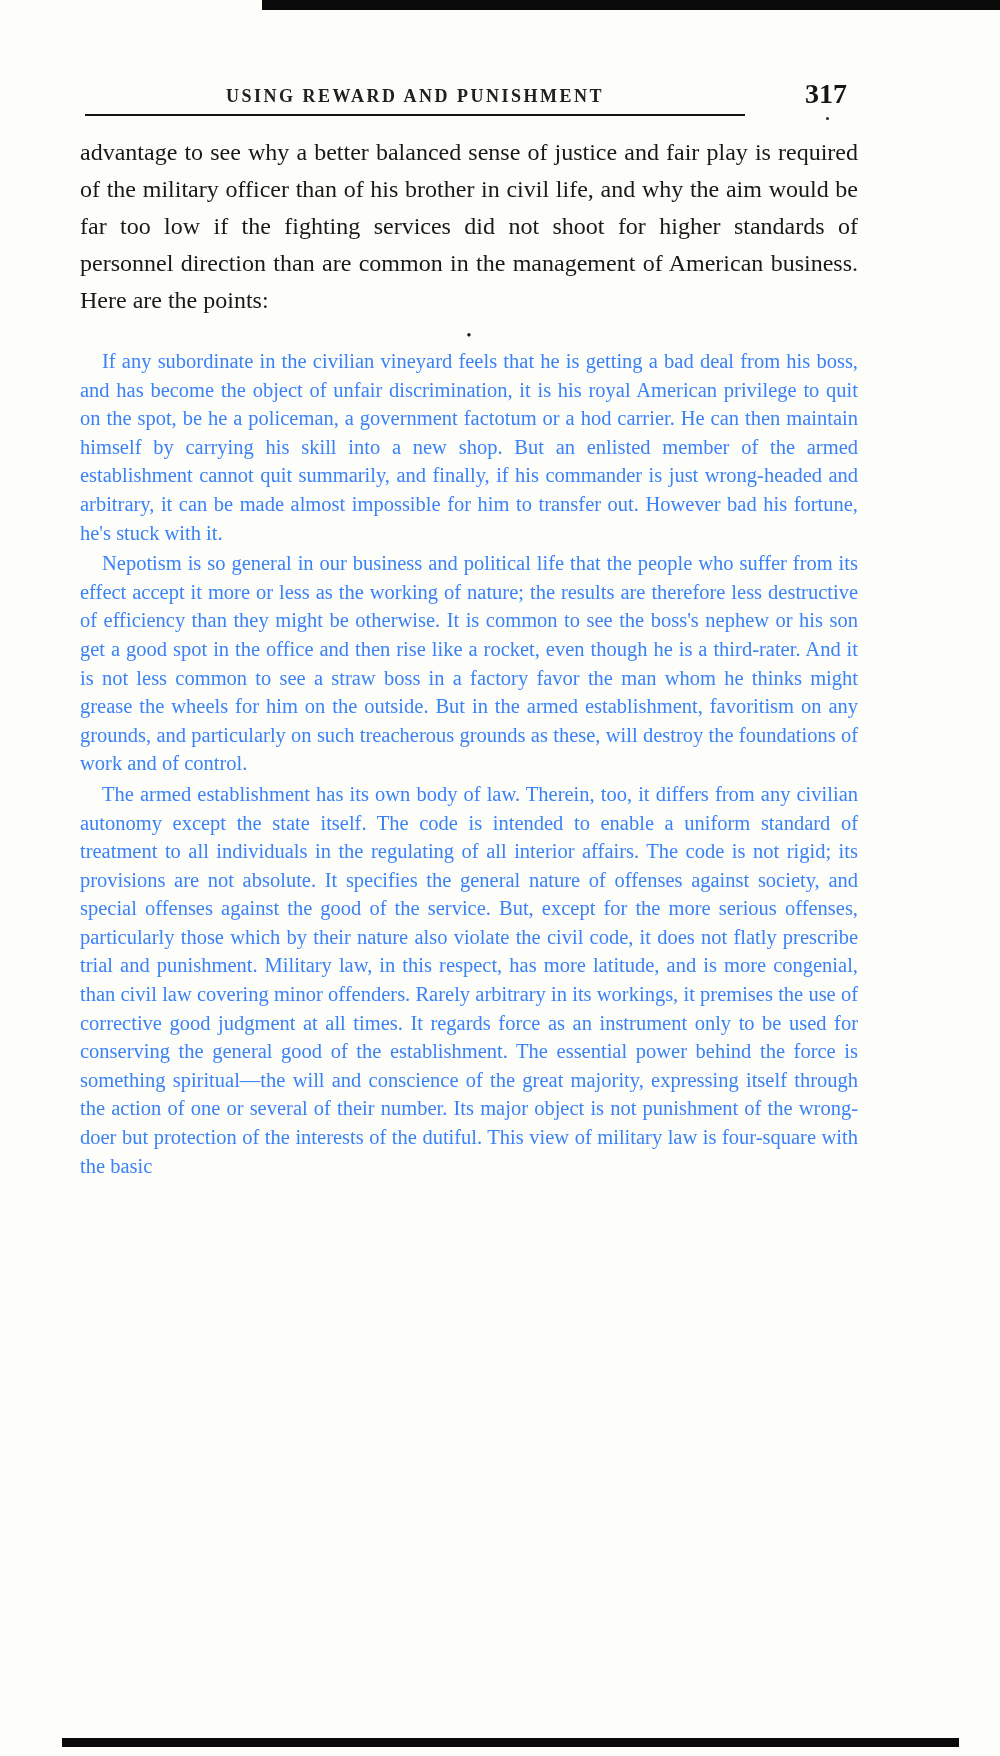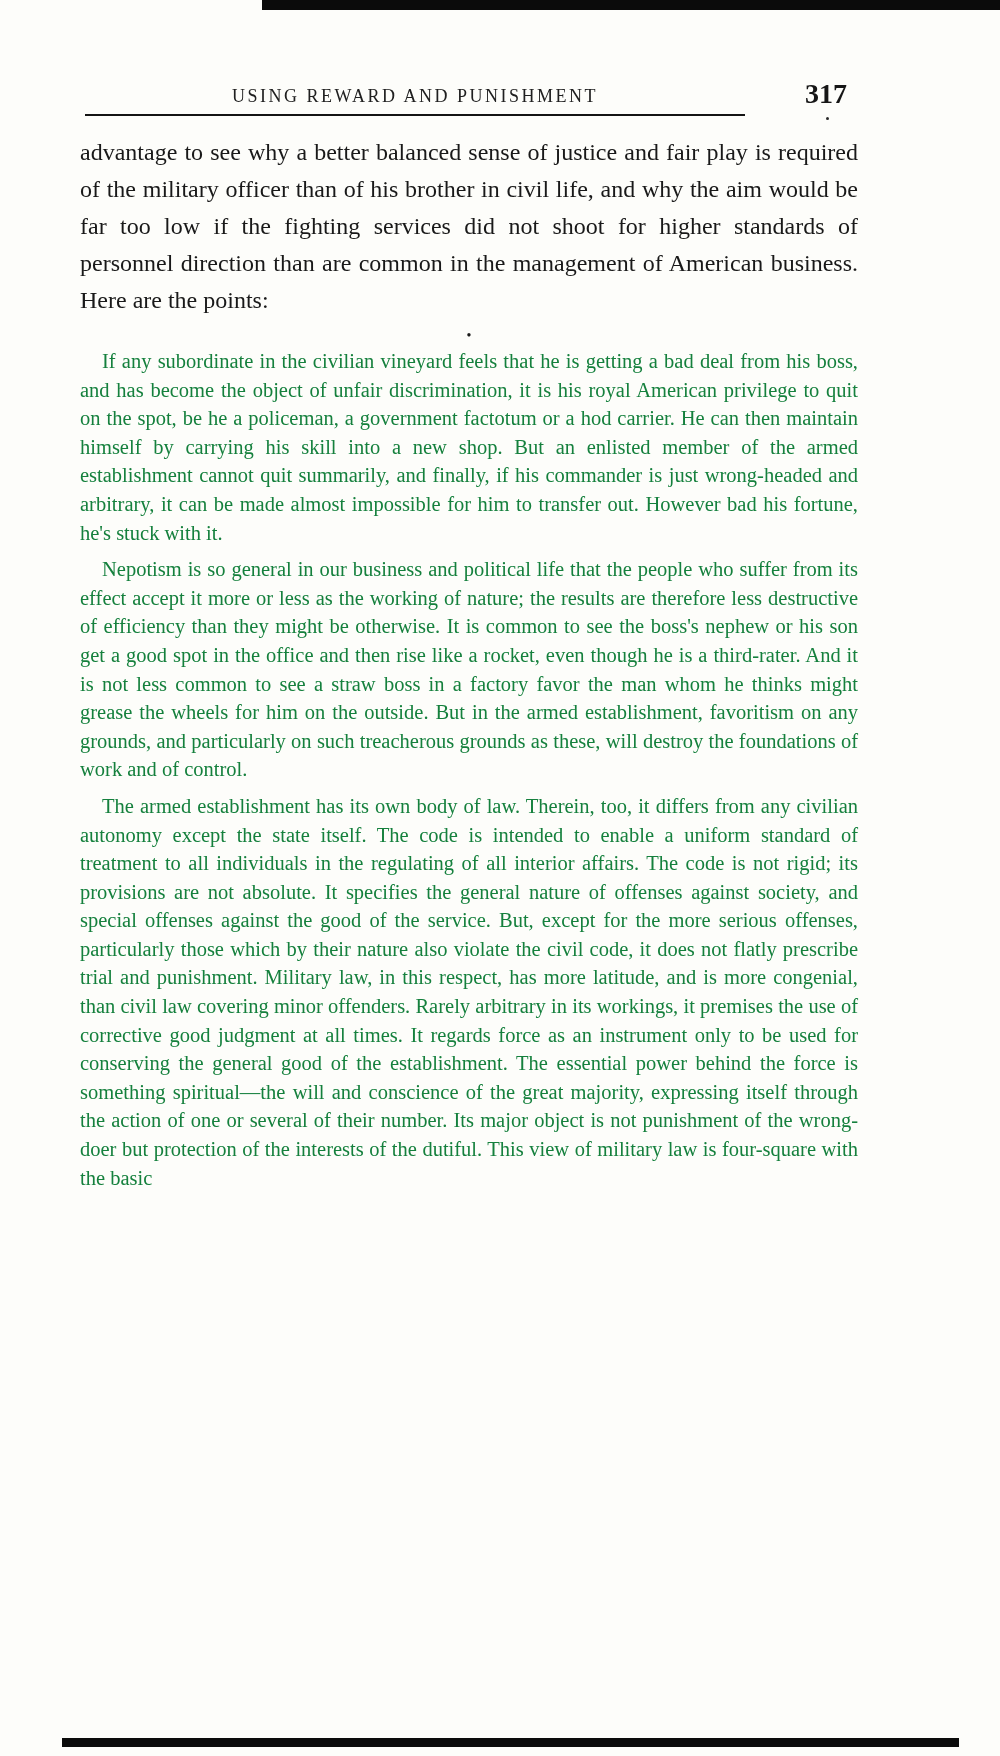--- a/index.html
+++ b/index.html
@@ -44,21 +44,21 @@
     position: absolute;
     left: 0;
     top: 0;
     width: 660px;
     border-bottom: 2px solid #141414;
     text-align: center;
     padding-bottom: 7px;
   }
   .header-title {
     font-size: 18px;
-    font-weight: normal;
+    font-weight: bold;
     letter-spacing: 2.5px;
     color: #202020;
     white-space: nowrap;
   }
   .page-number {
     position: absolute;
     right: 8px;
     top: -8px;
     font-size: 28px;
     font-weight: bold;
@@ -93,24 +93,24 @@
     font-size: 14px;
     line-height: 14px;
     color: #1a1a1a;
   }
   .para {
     margin: 0;
     font-size: 20.5px;
     line-height: 28.6px;
     text-align: justify;
     text-indent: 22px;
-    color: #15803d;
+    color: #3b82f6;
   }
   .para + .para {
-    margin-top: 8px;
+    margin-top: 2px;
   }
 </style>
 </head>
 <body>
 
 <div class="page">
 
   <div class="top-bar"></div>
 
   <div class="header">

